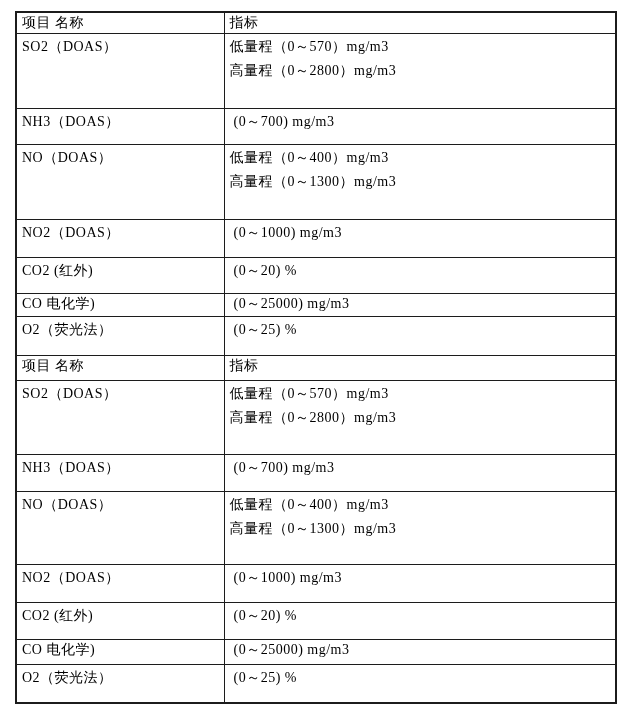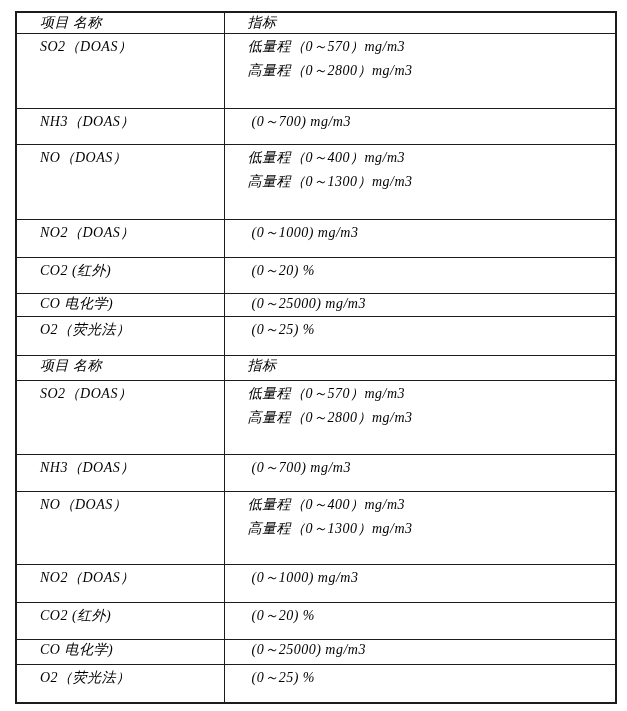--- a/index.html
+++ b/index.html
@@ -19,27 +19,26 @@
     left: 15px;
     top: 11px;
     width: 600px;
     border-collapse: collapse;
     table-layout: fixed;
     border: 2px solid #1c1c1c;
   }
   table.spec td {
     border: 1px solid #1c1c1c;
     vertical-align: top;
-    padding: 1px 23px;
+    padding: 1px 5px;
     font-size: 14px;
     line-height: 24px;
     letter-spacing: 0.5px;
     white-space: pre-wrap;
     overflow: hidden;
-    font-style: italic;
   }
   table.spec tr.compact td {
     line-height: 18px;
   }
   col.c-name { width: 208px; }
   col.c-ind  { width: 392px; }
 </style>
 </head>
 <body>
 

